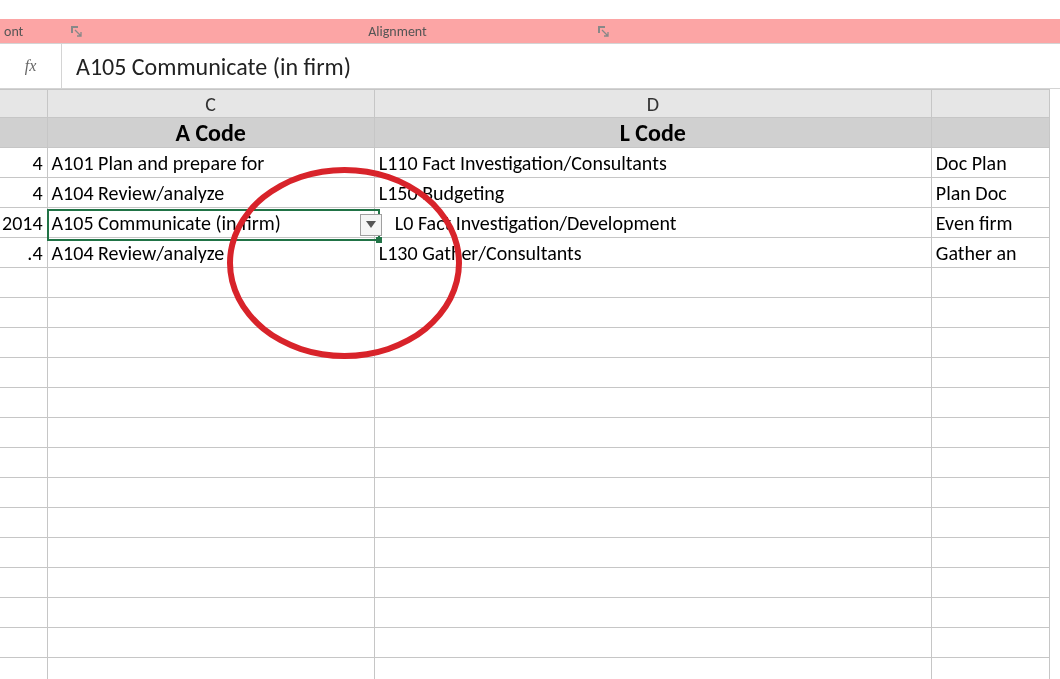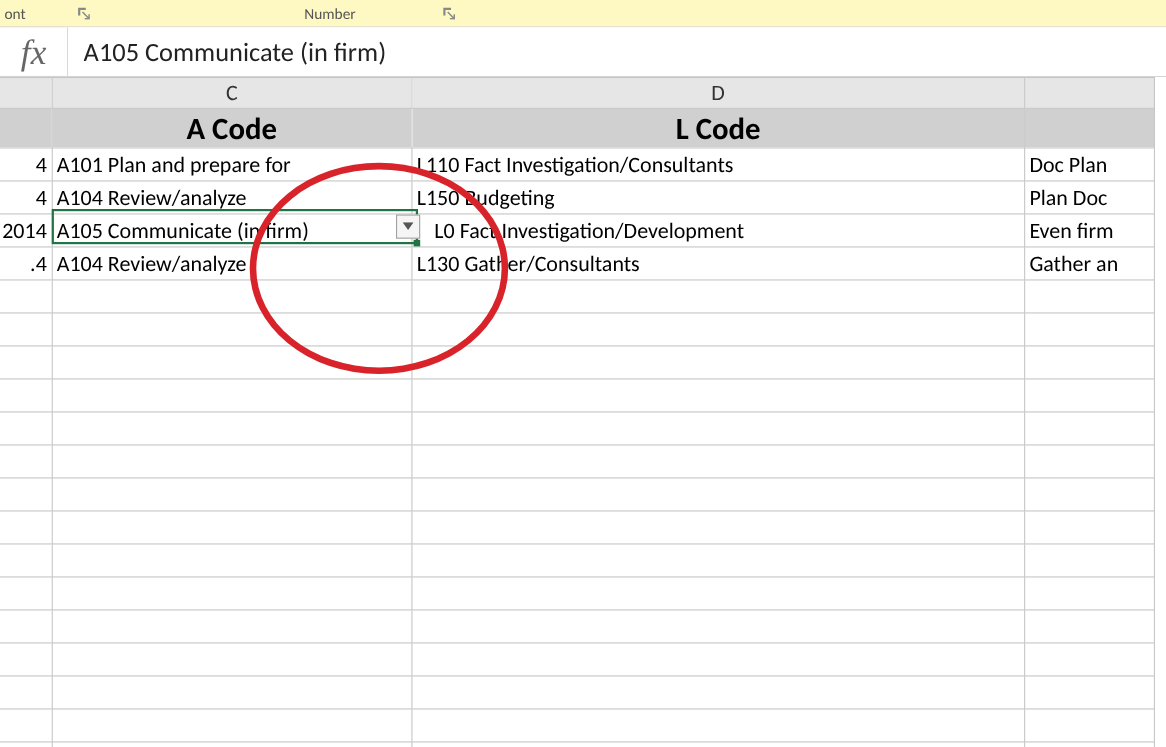--- a/index.html
+++ b/index.html
@@ -11,24 +11,25 @@
     background: #fff;
     overflow: hidden;
     color: #222;
   }
 
   
   .ribbon-groups {
     height: 25px;
     display: flex;
     align-items: center;
-    background: #fef9c3;
+    background: #fca5a5;
     border-bottom: 1px solid #d4d4d4;
     font-size: 14px;
     color: #555;
+    margin-top: 19px;
   }
   .ribbon-group {
     display: flex;
     align-items: center;
     height: 100%;
   }
   .ribbon-group-label {
     padding: 0 4px;
   }
   .ribbon-launcher {
@@ -51,21 +52,21 @@
     background: #fff;
   }
   .formula-label {
     width: 62px;
     display: flex;
     align-items: center;
     justify-content: center;
     border-right: 1px solid #d4d4d4;
     font-style: italic;
     font-family: "Cambria Math","Times New Roman",serif;
-    font-size: 32px;
+    font-size: 16px;
     color: #666;
   }
   .formula-input {
     flex: 1;
     border: none;
     outline: none;
     padding: 0 14px;
     font-size: 24px;
     font-family: Calibri, Arial, sans-serif;
     color: #222;
@@ -98,21 +99,21 @@
     font-weight: 400;
     font-size: 20px;
     text-align: center;
   }
   table.grid tr.headers th {
     height: 28px;
   }
   table.grid tr.field-headers td {
     background: #d0d0d0;
     font-weight: 700;
-    font-size: 28px;
+    font-size: 24px;
     text-align: center;
     color: #000;
   }
   table.grid td.data {
     font-size: 20px;
     color: #000;
     text-align: left;
     position: relative;
   }
 
@@ -176,22 +177,22 @@
 <div class="ribbon-groups">
   <div class="ribbon-group" style="width:175px;">
     <span class="ribbon-group-label">ont</span>
     <span class="ribbon-launcher">
       <svg width="12" height="12" viewBox="0 0 12 12">
           <path d="M1 1 H8 V3 H3 V8 H1 Z" fill="#888"></path>
           <path d="M5 5 L11 11 M11 7 V11 H7" stroke="#888" stroke-width="1.3" fill="none"></path>
         </svg>
     </span>
   </div>
-  <div class="ribbon-group" style="width:250px; justify-content:center; position:relative;">
-    <span class="ribbon-group-label" style="position:absolute; left:50%; transform:translateX(-50%);">Number</span>
+  <div class="ribbon-group" style="width:445px; justify-content:center; position:relative;">
+    <span class="ribbon-group-label" style="position:absolute; left:50%; transform:translateX(-50%);">Alignment</span>
     <span class="ribbon-launcher" style="position:absolute; right:2px;">
       <svg width="12" height="12" viewBox="0 0 12 12">
           <path d="M1 1 H8 V3 H3 V8 H1 Z" fill="#888"></path>
           <path d="M5 5 L11 11 M11 7 V11 H7" stroke="#888" stroke-width="1.3" fill="none"></path>
         </svg>
     </span>
   </div>
 </div>
 
 <div class="formula-bar">

